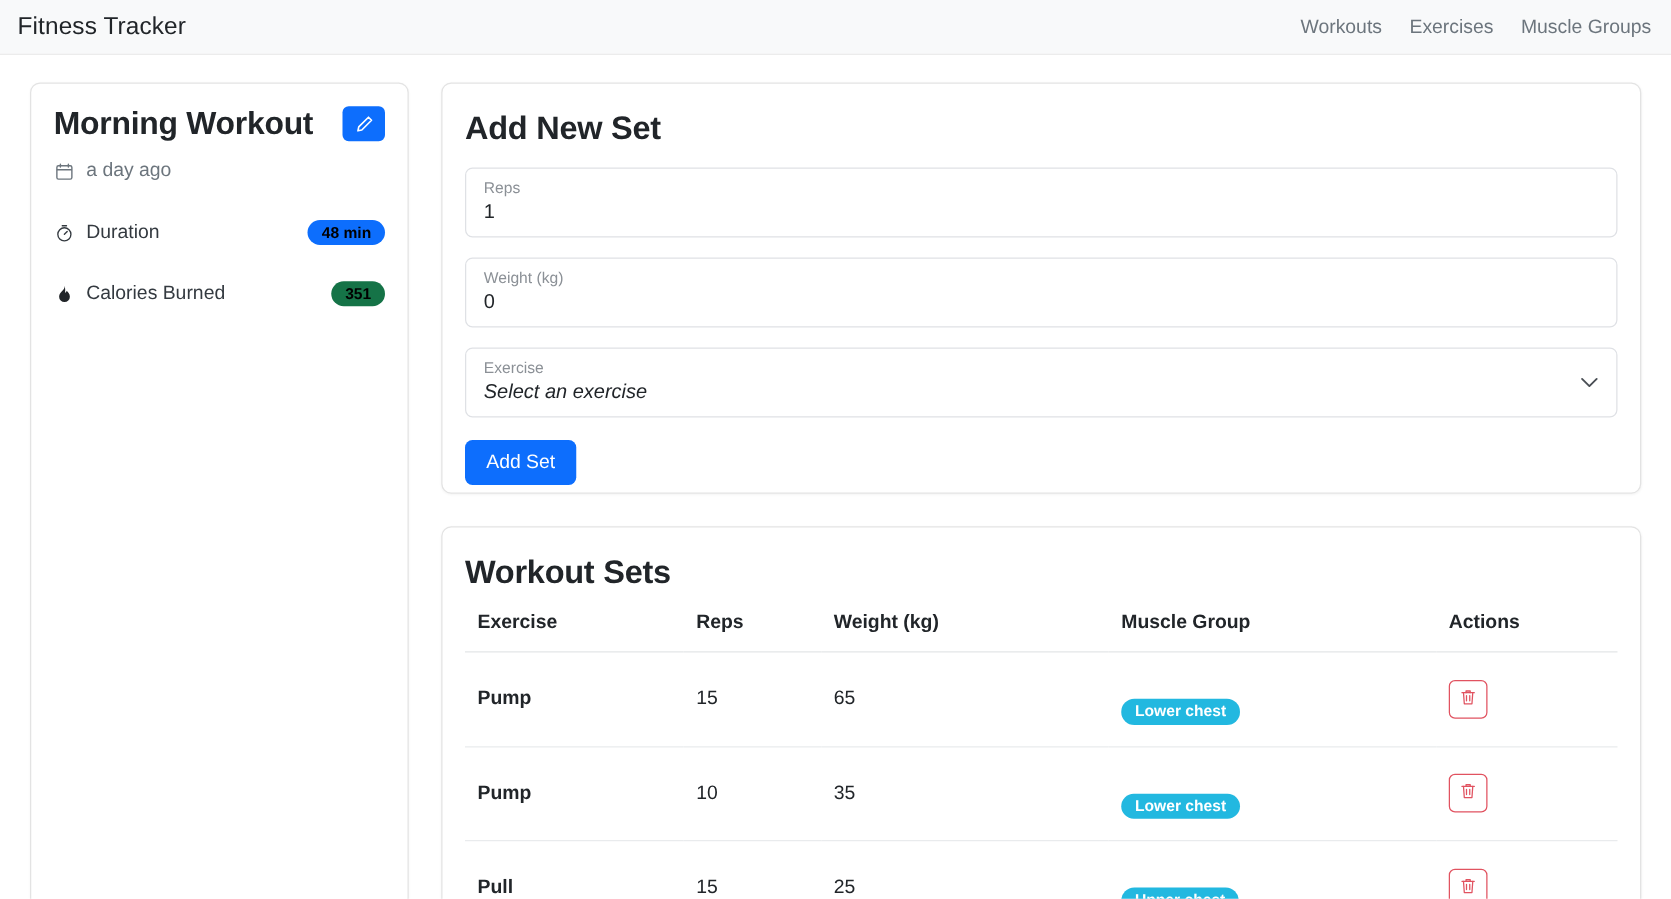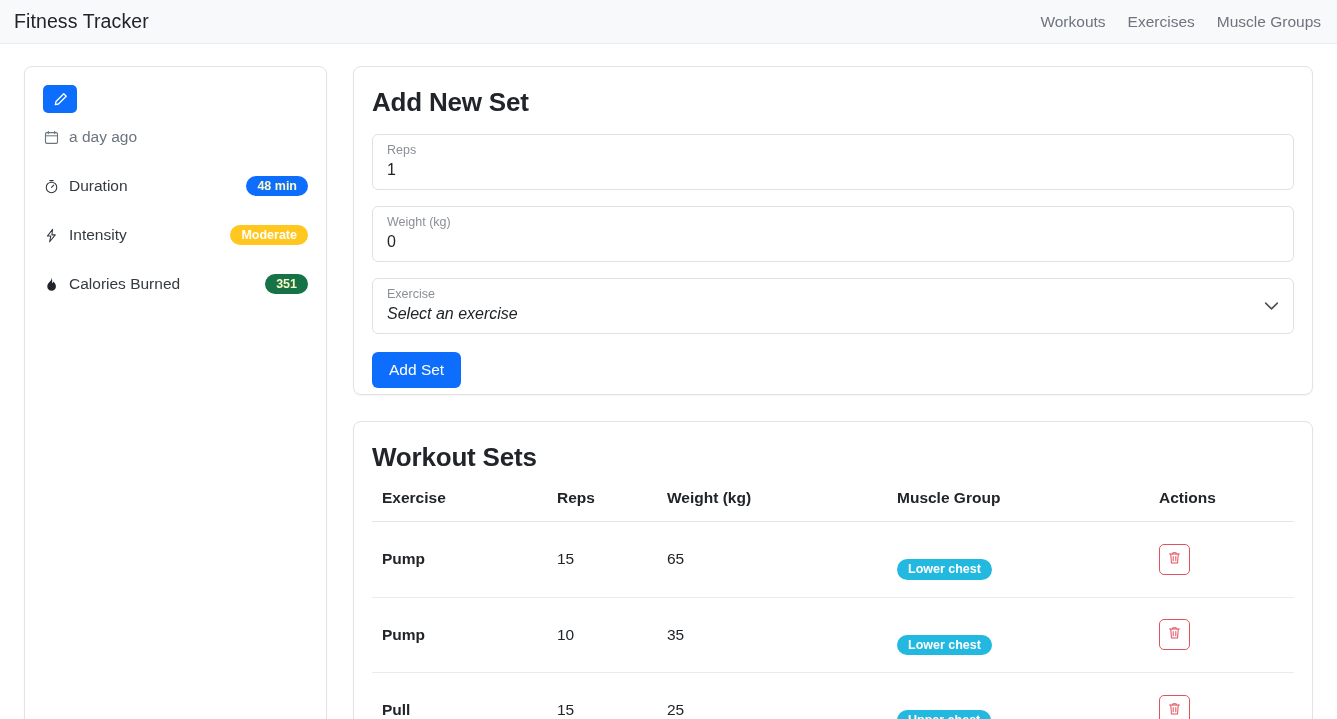--- a/index.html
+++ b/index.html
@@ -115,21 +115,21 @@
   }
   .sb-label.muted { color: #6c757d; }
 
   .pill {
     display: inline-flex;
     align-items: center;
     justify-content: center;
     border-radius: 999px;
     font-size: 12.5px;
     font-weight: 700;
-    color: #fef9c3;
+    color: #000000;
     padding: 4px 11px;
     line-height: 1;
     white-space: nowrap;
   }
   .pill-blue   { background: #0d6efd; }
   .pill-amber  { background: #ffc720; color: #fff; }
   .pill-green  { background: #157347; }
 
   
   .main-col {
@@ -260,20 +260,21 @@
     <a class="nav-link">Workouts</a>
     <a class="nav-link">Exercises</a>
     <a class="nav-link">Muscle Groups</a>
   </nav>
 </div>
 
 <div class="page">
 
   <aside class="card sidebar-card">
     <div class="sb-head">
+      <div class="sb-title">Morning Workout</div>
       <button class="edit-btn">
         <span>
           <svg width="15" height="15" viewBox="0 0 16 16" fill="none" stroke="#ffffff" stroke-width="1.4" stroke-linecap="round" stroke-linejoin="round">
             <path d="M11.5 1.9l2.6 2.6-8.3 8.3-3.3.7.7-3.3z"></path>
           </svg>
         </span>
       </button>
     </div>
 
     <div class="sb-meta-row date">
@@ -292,29 +293,20 @@
         <svg width="15" height="15" viewBox="0 0 16 16" fill="none" stroke="#343a40" stroke-width="1.15">
           <circle cx="8" cy="9" r="5.6"></circle>
           <path d="M8 9l2.4-2.4" stroke-linecap="round"></path>
           <path d="M6.2 1.7h3.6" stroke-linecap="round"></path>
         </svg>
       </span>
       <span class="sb-label">Duration</span>
       <span class="pill pill-blue">48 min</span>
     </div>
 
-    <div class="sb-meta-row">
-      <span class="ico">
-        <svg width="15" height="15" viewBox="0 0 16 16" fill="none" stroke="#343a40" stroke-width="1.15" stroke-linejoin="round">
-          <path d="M9.2 1.3L3.6 8.6h3.6l-1.2 6.1 6-7.4H8.4z"></path>
-        </svg>
-      </span>
-      <span class="sb-label">Intensity</span>
-      <span class="pill pill-amber">Moderate</span>
-    </div>
 
     <div class="sb-meta-row">
       <span class="ico">
         <svg width="15" height="15" viewBox="0 0 16 16" fill="#212529">
           <path d="M8.1.6c.4 2.2-.9 3.3-2 4.5C4.8 6.5 3.5 7.9 3.5 10a4.6 4.6 0 009.2 0c0-2.5-1.5-4-2.7-5.2-.3 1-.9 1.6-1.5 1.8.5-1.9.2-4.3-.4-6z"></path>
         </svg>
       </span>
       <span class="sb-label">Calories Burned</span>
       <span class="pill pill-green">351</span>
     </div>

